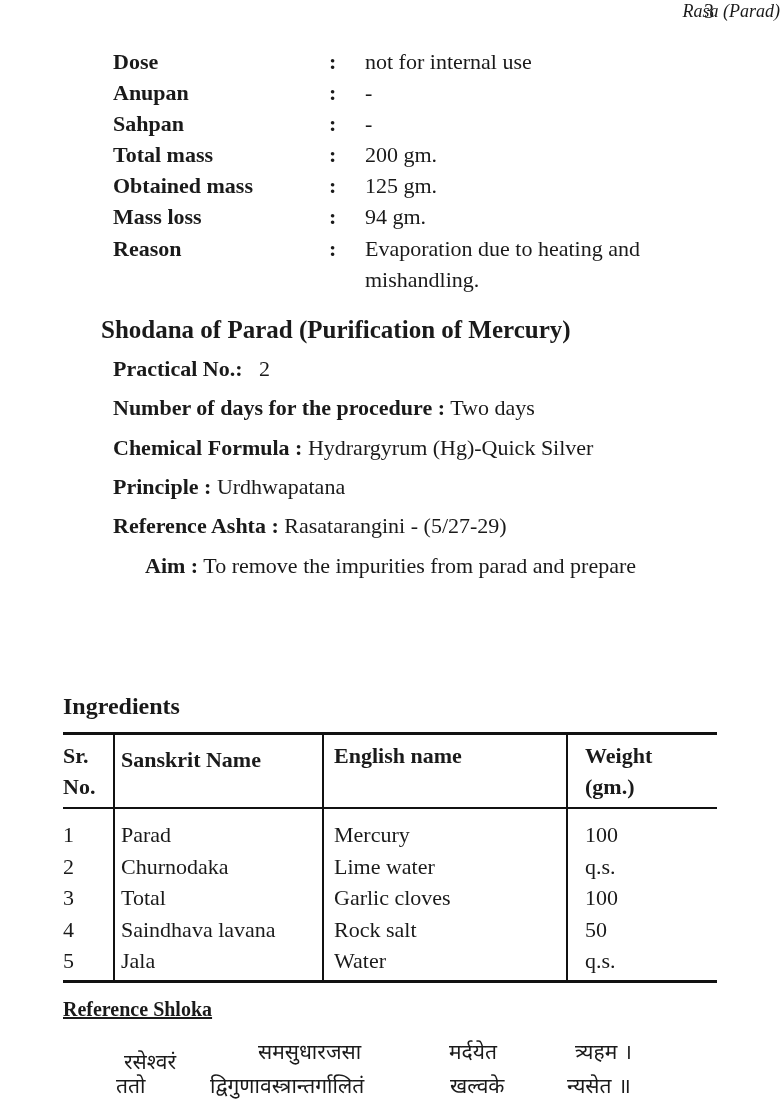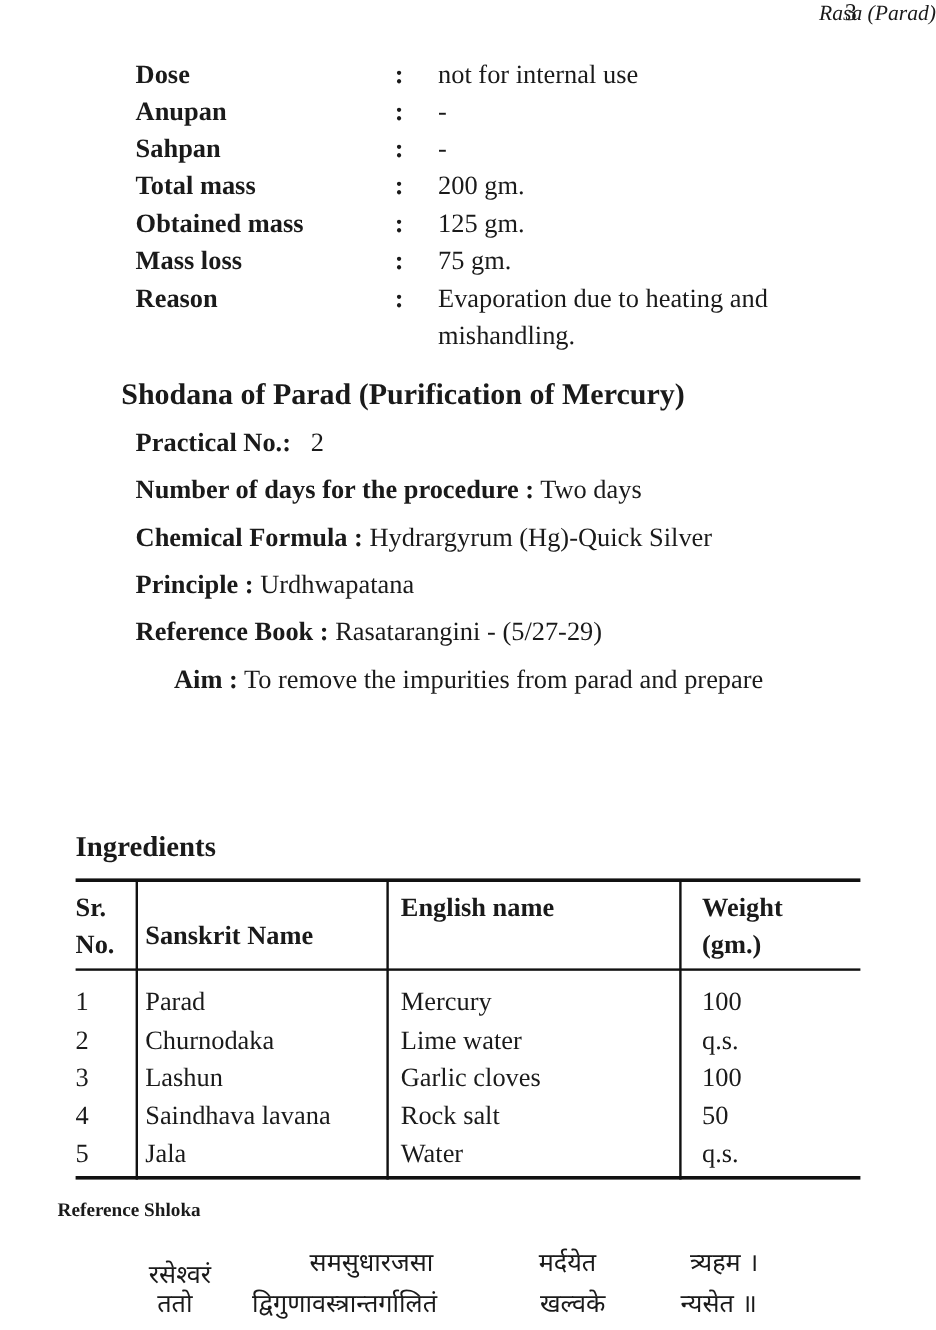--- a/index.html
+++ b/index.html
@@ -27,21 +27,21 @@
   .para .l1 { display: block; padding-left: 50px; white-space: nowrap; }
   .para .l2 { display: block; white-space: nowrap; }
   .para b { font-weight: bold; }
 
   .ingredients-title { left: 63px; top: 690px; font-size: 24px; font-weight: bold; line-height: 32px; }
   .hline { position: absolute; left: 63px; width: 654px; background: #111; }
   .vline { position: absolute; width: 2px; background: #111; top: 733px; height: 250px; }
   .th { position: absolute; font-weight: bold; font-size: 22px; line-height: 31px; }
   .td { position: absolute; font-size: 22px; line-height: 31.5px; white-space: nowrap; }
 
-  .shloka-title { left: 48px; top: 993px; font-size: 16px; font-weight: bold; line-height: 32px; }
+  .shloka-title { left: 63px; top: 993px; font-size: 20px; font-weight: bold; line-height: 32px; text-decoration: underline; }
   .shloka-word { position: absolute; font-family: "DejaVu Sans", sans-serif; font-size: 21px; line-height: 30px; white-space: nowrap; }
 </style>
 </head>
 <body>
 
 <div class="abs running-head">Rasa (Parad)</div>
 <div class="abs page-num">3</div>
 
 <div>
   <div class="kv-row" style="top:46px">
@@ -65,21 +65,21 @@
     <span class="kv-value">200 gm.</span>
   </div>
   <div class="kv-row" style="top:170px">
     <span class="kv-label">Obtained mass</span>
     <span class="kv-colon">:</span>
     <span class="kv-value">125 gm.</span>
   </div>
   <div class="kv-row" style="top:201px">
     <span class="kv-label">Mass loss</span>
     <span class="kv-colon">:</span>
-    <span class="kv-value">75 gm.</span>
+    <span class="kv-value">94 gm.</span>
   </div>
   <div class="kv-row" style="top:233px">
     <span class="kv-label">Reason</span>
     <span class="kv-colon">:</span>
     <span class="kv-value">Evaporation due to heating and</span>
   </div>
   <div class="kv-row" style="top:264px">
     <span class="kv-value">mishandling.</span>
   </div>
 </div>
@@ -92,21 +92,21 @@
 <div class="info-line" style="top:393px">
   <b>Number of days for the procedure :</b> <span>Two days</span>
 </div>
 <div class="info-line" style="top:433px">
   <b>Chemical Formula :</b> <span>Hydrargyrum (Hg)-Quick Silver</span>
 </div>
 <div class="info-line" style="top:472px">
   <b>Principle :</b> <span>Urdhwapatana</span>
 </div>
 <div class="info-line" style="top:511px">
-  <b>Reference Book :</b> <span>Rasatarangini - (5/27-29)</span>
+  <b>Reference Ashta :</b> <span>Rasatarangini - (5/27-29)</span>
 </div>
 
 <div class="para" style="top:550px">
   <span class="l1"><b>Aim :</b> <span>To remove the impurities from parad   and prepare</span></span>
 </div>
 
 <div class="para" style="top:620px">
 </div>
 
 <div class="abs ingredients-title">Ingredients</div>
@@ -116,42 +116,42 @@
   <div class="hline" style="top:807px;height:2px"></div>
   <div class="hline" style="top:980px;height:3px"></div>
   <div class="vline" style="left:113px"></div>
   <div class="vline" style="left:322px"></div>
   <div class="vline" style="left:566px"></div>
 
   <div class="th" style="left:63px;top:740px">
     <div>Sr.</div>
     <div>No.</div>
   </div>
-  <div class="th" style="left:121px;top:764px">Sanskrit Name</div>
+  <div class="th" style="left:121px;top:744px">Sanskrit Name</div>
   <div class="th" style="left:334px;top:740px">English name</div>
   <div class="th" style="left:585px;top:740px">
     <div>Weight</div>
     <div>(gm.)</div>
   </div>
 
   <div>
     <span class="td" style="left:63px;top:819px">1</span>
     <span class="td" style="left:121px;top:819px">Parad</span>
     <span class="td" style="left:334px;top:819px">Mercury</span>
     <span class="td" style="left:585px;top:819px">100</span>
   </div>
   <div>
     <span class="td" style="left:63px;top:851px">2</span>
     <span class="td" style="left:121px;top:851px">Churnodaka</span>
     <span class="td" style="left:334px;top:851px">Lime water</span>
     <span class="td" style="left:585px;top:851px">q.s.</span>
   </div>
   <div>
     <span class="td" style="left:63px;top:882px">3</span>
-    <span class="td" style="left:121px;top:882px">Lashun</span>
+    <span class="td" style="left:121px;top:882px">Total</span>
     <span class="td" style="left:334px;top:882px">Garlic cloves</span>
     <span class="td" style="left:585px;top:882px">100</span>
   </div>
   <div>
     <span class="td" style="left:63px;top:914px">4</span>
     <span class="td" style="left:121px;top:914px">Saindhava lavana</span>
     <span class="td" style="left:334px;top:914px">Rock salt</span>
     <span class="td" style="left:585px;top:914px">50</span>
   </div>
   <div>
@@ -161,17 +161,17 @@
     <span class="td" style="left:585px;top:945px">q.s.</span>
   </div>
 </div>
 
 <div class="abs shloka-title">Reference Shloka</div>
 <div>
   <span class="shloka-word" style="left:124px;top:1047px">रसेश्वरं</span>
   <span class="shloka-word" style="left:258px;top:1037px">समसुधारजसा</span>
   <span class="shloka-word" style="left:449px;top:1037px">मर्दयेत</span>
   <span class="shloka-word" style="left:575px;top:1037px">त्र्यहम ।</span>
-  <span class="shloka-word" style="left:131px;top:1071px">ततो</span>
+  <span class="shloka-word" style="left:116px;top:1071px">ततो</span>
   <span class="shloka-word" style="left:210px;top:1071px">द्विगुणावस्त्रान्तर्गालितं</span>
   <span class="shloka-word" style="left:450px;top:1071px">खल्वके</span>
   <span class="shloka-word" style="left:567px;top:1071px">न्यसेत ॥</span>
 </div>
 
 </body></html>

